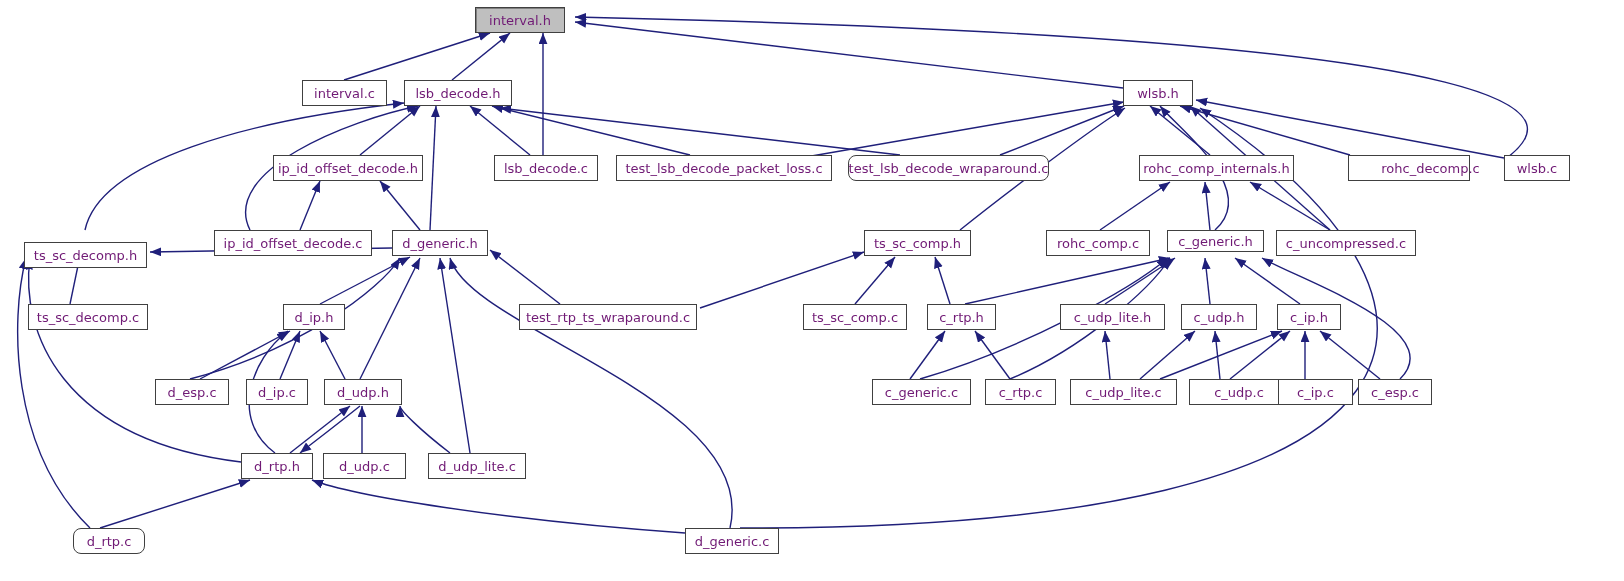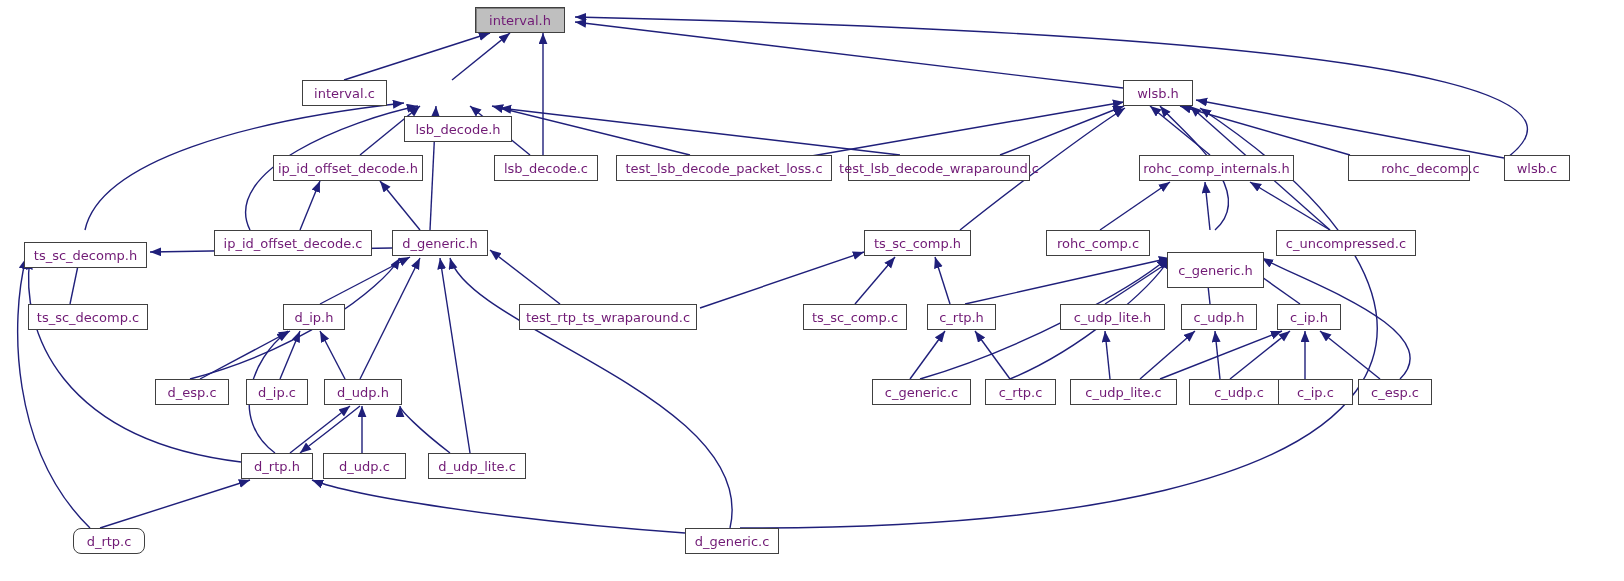--- a/index.html
+++ b/index.html
@@ -104,36 +104,36 @@
         <path d="M 360,406 C 330,430 310,445 300,453" marker-end="url(#arrow)"></path>
       </g>
   </svg>
   <div id="nodes">
       <div class="node focus" style="left: 475px; top: 7px; width: 90px; height: 26px;">
         <span>interval.h</span>
       </div>
       <div class="node" style="left: 302px; top: 80px; width: 85px; height: 26px;">
         <span>interval.c</span>
       </div>
-      <div class="node" style="left: 404px; top: 80px; width: 108px; height: 26px; margin-top: 36px;">
+      <div class="node" style="left: 404px; top: 80px; width: 108px; height: 26px;">
         <span>lsb_decode.h</span>
       </div>
       <div class="node" style="left: 1123px; top: 80px; width: 70px; height: 26px;">
         <span>wlsb.h</span>
       </div>
       <div class="node" style="left: 273px; top: 155px; width: 150px; height: 26px;">
         <span>ip_id_offset_decode.h</span>
       </div>
       <div class="node" style="left: 494px; top: 155px; width: 104px; height: 26px;">
         <span>lsb_decode.c</span>
       </div>
       <div class="node" style="left: 616px; top: 155px; width: 216px; height: 26px;">
         <span>test_lsb_decode_packet_loss.c</span>
       </div>
-      <div class="node" style="left: 848px; top: 155px; width: 182px; height: 26px;">
+      <div class="node" style="left: 848px; top: 155px; width: 201px; height: 26px; border-radius: 8px;">
         <span>test_lsb_decode_wraparound.c</span>
       </div>
       <div class="node" style="left: 1139px; top: 155px; width: 155px; height: 26px;">
         <span>rohc_comp_internals.h</span>
       </div>
       <div class="node" style="left: 1348px; top: 155px; width: 122px; height: 26px; padding-left: 43px;">
         <span>rohc_decomp.c</span>
       </div>
       <div class="node" style="left: 1504px; top: 155px; width: 66px; height: 26px;">
         <span>wlsb.c</span>
@@ -146,21 +146,21 @@
       </div>
       <div class="node" style="left: 392px; top: 230px; width: 96px; height: 26px;">
         <span>d_generic.h</span>
       </div>
       <div class="node" style="left: 864px; top: 230px; width: 107px; height: 26px;">
         <span>ts_sc_comp.h</span>
       </div>
       <div class="node" style="left: 1046px; top: 230px; width: 104px; height: 26px;">
         <span>rohc_comp.c</span>
       </div>
-      <div class="node" style="left: 1167px; top: 230px; width: 97px; height: 36px; margin-top: 22px;">
+      <div class="node" style="left: 1167px; top: 230px; width: 97px; height: 22px;">
         <span>c_generic.h</span>
       </div>
       <div class="node" style="left: 1276px; top: 230px; width: 140px; height: 26px;">
         <span>c_uncompressed.c</span>
       </div>
       <div class="node" style="left: 28px; top: 304px; width: 120px; height: 26px;">
         <span>ts_sc_decomp.c</span>
       </div>
       <div class="node" style="left: 283px; top: 304px; width: 62px; height: 26px;">
         <span>d_ip.h</span>

